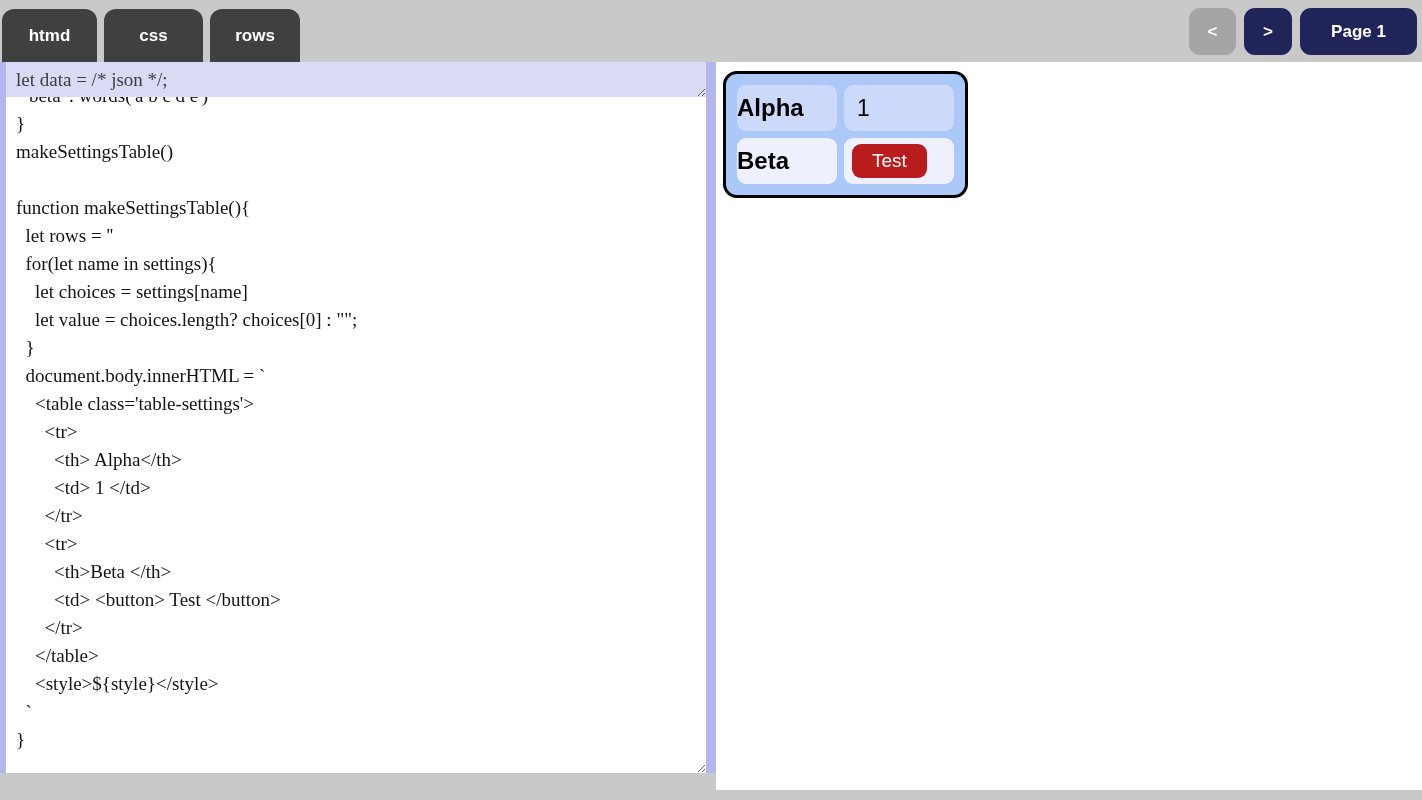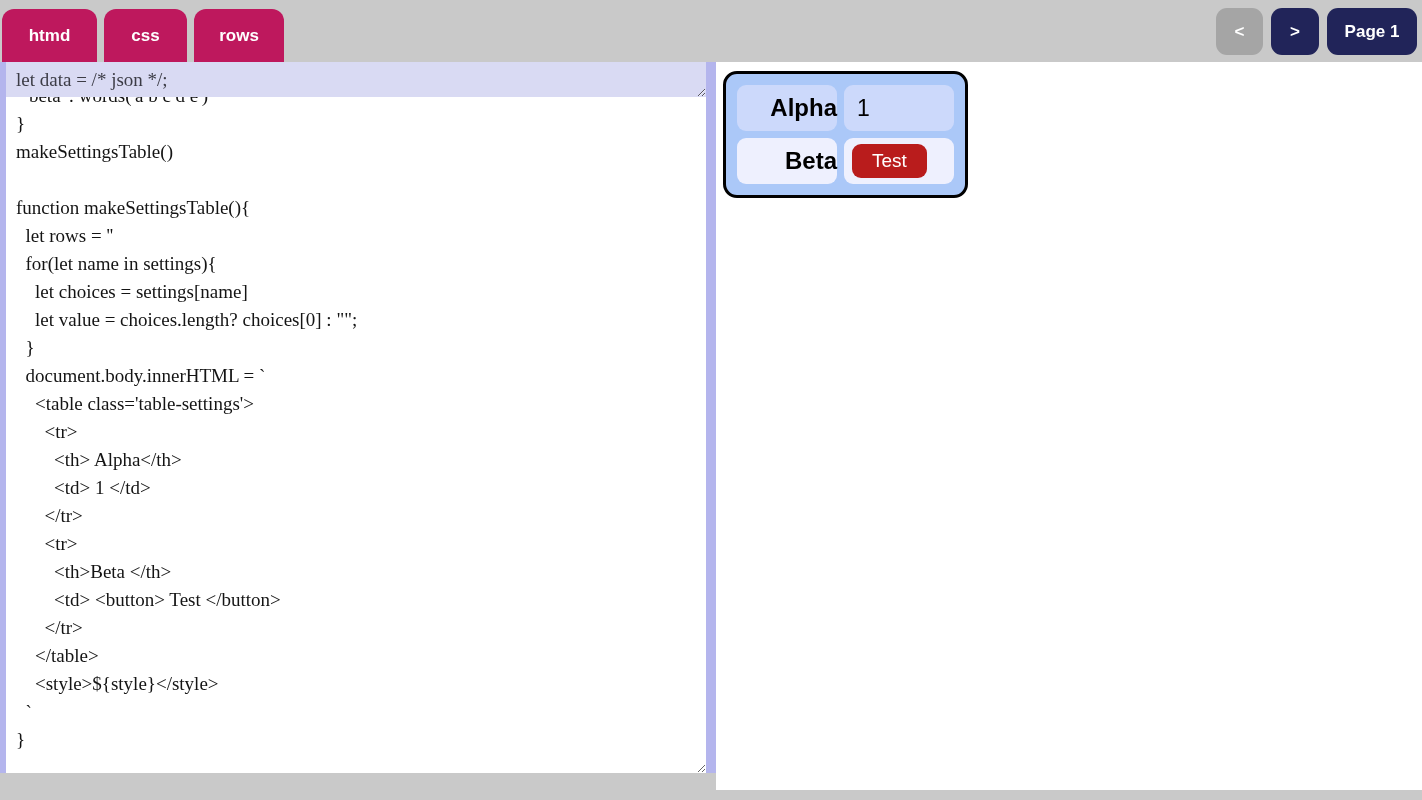--- a/index.html
+++ b/index.html
@@ -14,28 +14,28 @@
   .topbar {
     position: absolute; left: 0; top: 0; width: 1422px; height: 62px;
     background: #c9c9c9; z-index: 3; overflow: visible;
   }
   .tabs {
     position: absolute; left: 2px; bottom: 0; height: 62px;
     display: flex; align-items: flex-end; gap: 7px;
   }
   .tab {
     appearance: none; border: none; cursor: pointer;
-    background: #be185d; color: #ffffff;
+    background: #404040; color: #ffffff;
     font-family: "Liberation Sans", sans-serif;
     font-weight: bold; font-size: 17px;
     height: 53px; padding: 0 10px;
     border-radius: 12px 12px 0 0;
   }
   .tab.w1 { width: 95px; }
-  .tab.w2 { width: 83px; }
+  .tab.w2 { width: 99px; }
   .tab.w3 { width: 81px; }
   .tab.w4 { width: 90px; }
   .tab.active {
     background: #ffffff; color: #2b2f8e;
     border: 3px solid #b9bae9;
     height: 59px; position: relative; top: 4px;
     border-radius: 12px;
   }
   .pager {
     position: absolute; right: 5px; top: 8px;
@@ -43,21 +43,21 @@
   }
   .nav-btn {
     appearance: none; border: none; cursor: pointer;
     background: #212459; color: #ffffff;
     font-family: "Liberation Sans", sans-serif;
     font-weight: bold; font-size: 17px;
     height: 47px; border-radius: 11px;
   }
   .nav-btn.prev { background: #a5a5a5; width: 47px; }
   .nav-btn.next { width: 48px; }
-  .nav-btn.page { width: 90px; }
+  .nav-btn.page { width: 117px; }
 
   
   .editor-col {
     position: absolute; left: 0; top: 62px; width: 716px; height: 711px;
     background: #b4b5ed; z-index: 1;
   }
   .editor-col textarea {
     position: absolute; left: 6px;
     border: none; outline: none;
     font-family: Liberation Serif, serif;
@@ -89,21 +89,21 @@
     background: #abc8f8;
     border: 3px solid #000000;
     border-radius: 14px;
     padding: 4px;
   }
   .table-settings th, .table-settings td {
     height: 46px; border-radius: 9px;
   }
   .table-settings th {
     width: 100px; font-size: 24px; font-weight: bold; color: #000;
-    text-align: right;
+    text-align: left;
   }
   .table-settings td {
     width: 110px; font-size: 23px; color: #000;
     text-align: left; padding-left: 13px;
   }
   .table-settings tr.row-odd th, .table-settings tr.row-odd td { background: #ccd9fb; }
   .table-settings tr.row-even th, .table-settings tr.row-even td { background: #eef0fe; }
   .test-btn {
     appearance: none; border: none; cursor: pointer;
     background: #b91c1c; color: #ffffff;

